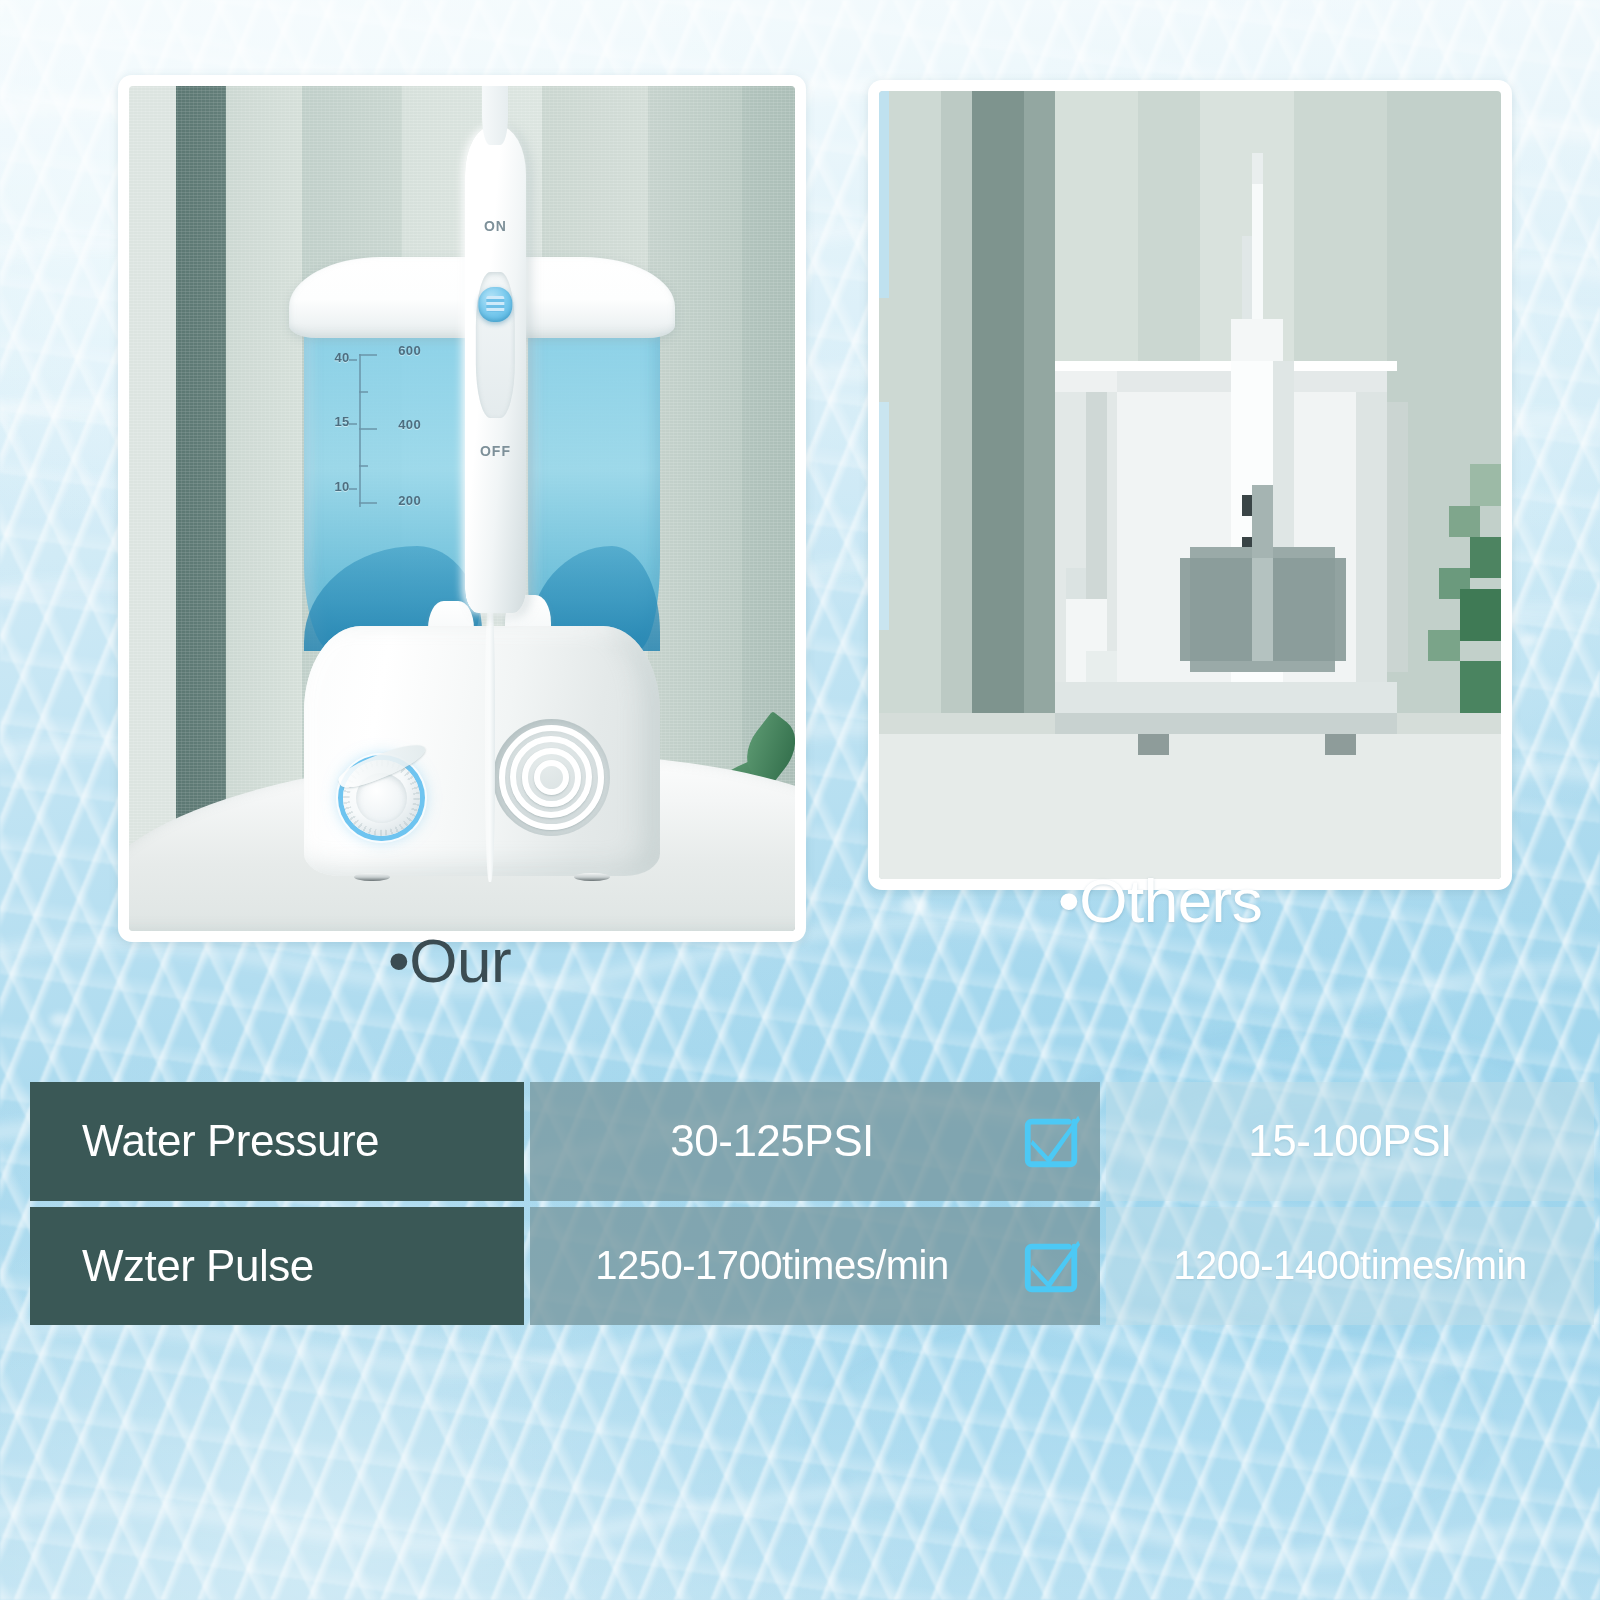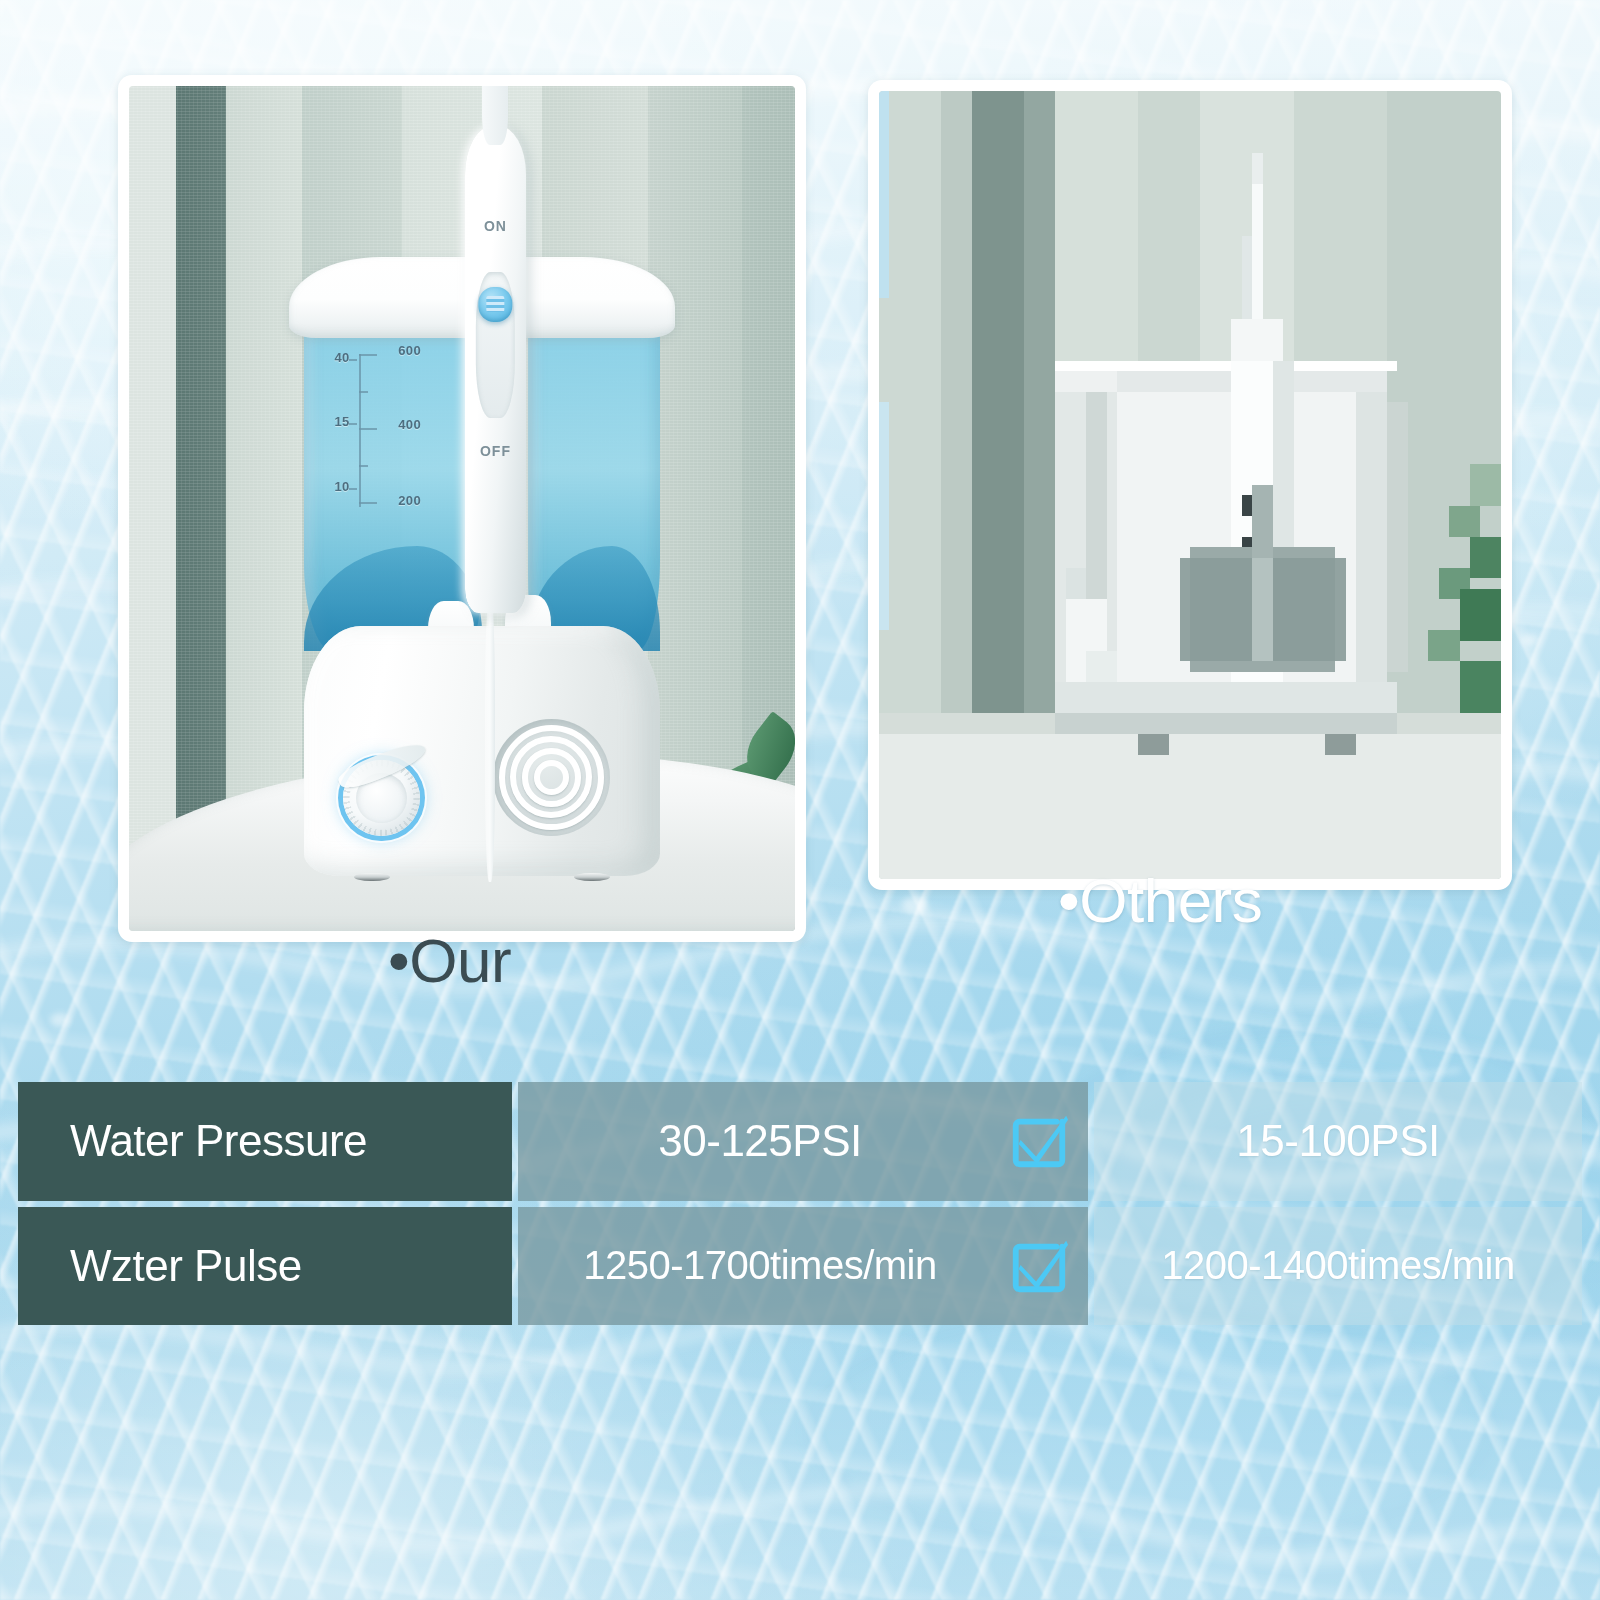--- a/index.html
+++ b/index.html
@@ -223,21 +223,21 @@
   .caption{
     position:absolute;z-index:5;
     font-size:62px;font-weight:400;letter-spacing:-.5px;
     font-family:"Liberation Sans",sans-serif;white-space:nowrap;
   }
   #cap-our{left:388px;top:925px;color:#3b4c52;}
   #cap-others{left:1058px;top:865px;color:#ffffff;text-shadow:0 1px 3px rgba(60,110,140,.25);}
 
   
   #spec-table{
-    position:absolute;left:18px;top:1082px;width:1564px;height:492px;
+    position:absolute;left:30px;top:1082px;width:1564px;height:492px;
     display:grid;grid-template-rows:repeat(4,1fr);gap:6px;z-index:4;
   }
   .trow{display:grid;grid-template-columns:494px 570px 1fr;gap:6px;}
   .cell{
     display:flex;align-items:center;justify-content:center;
     color:#ffffff;font-family:"Liberation Sans",sans-serif;
     position:relative;overflow:hidden;
   }
   .c-label{
     background:#3a5856;

